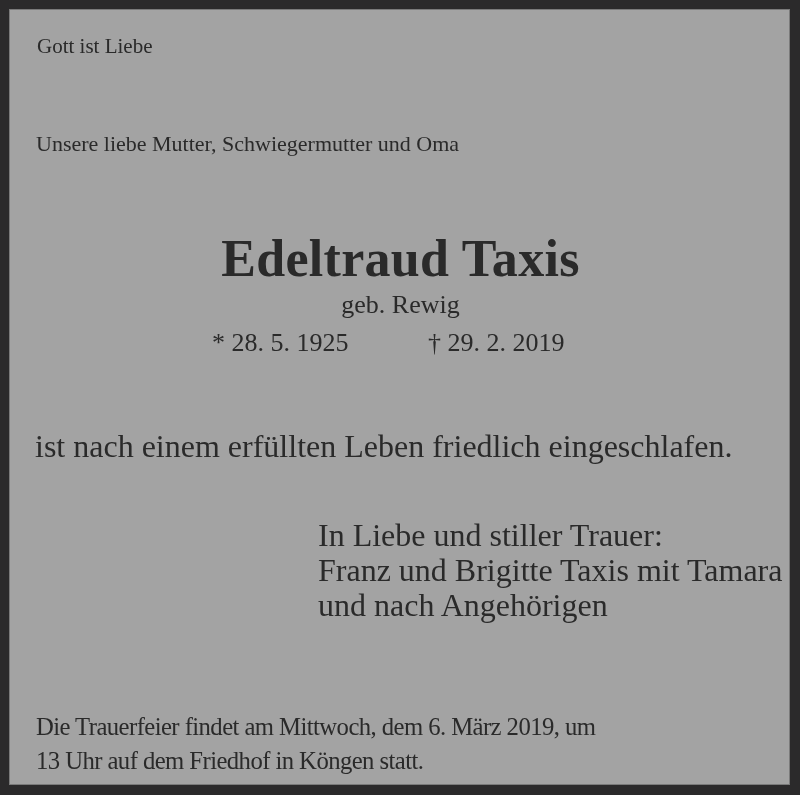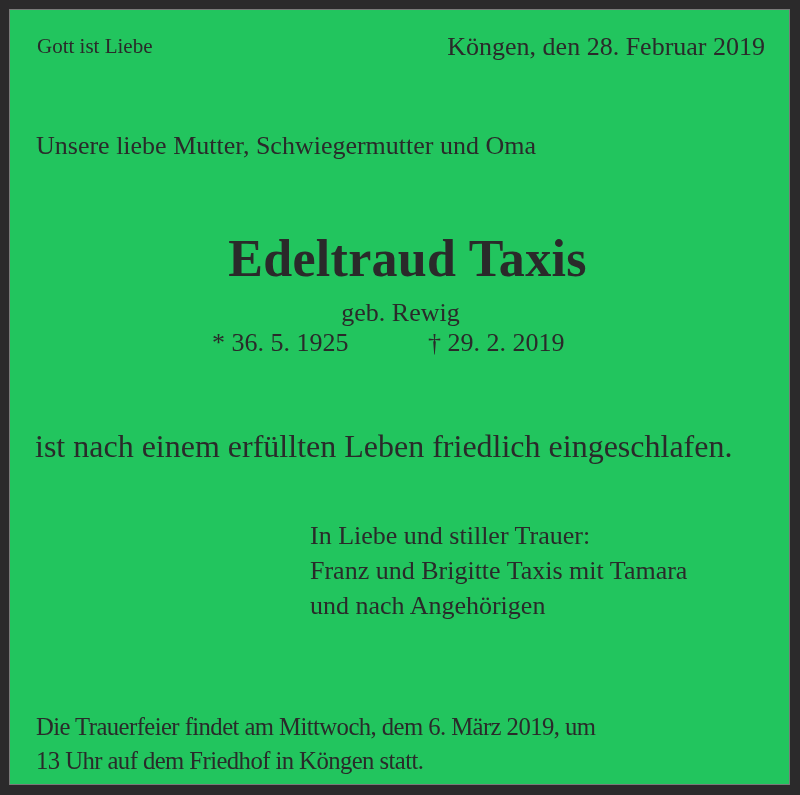--- a/index.html
+++ b/index.html
@@ -1,42 +1,41 @@
 <!DOCTYPE html>
 <html><head>
 <meta charset="utf-8">
 <style>
   html, body { margin:0; padding:0; }
   body { width:800px; height:795px; background:#2b2a2b; position:relative; overflow:hidden; }
-  .page { position:absolute; left:9px; top:9px; width:781px; height:776px; background:#22c55e; border:1px solid #7a7a7a; box-sizing:border-box; }
+  .page { position:absolute; left:9px; top:9px; width:781px; height:776px; background:#a3a3a3; border:1px solid #7a7a7a; box-sizing:border-box; }
   .t { position:absolute; font-family:"Liberation Serif","DejaVu Serif",serif; color:#2a2a2a; white-space:nowrap; }
   .motto { left:27px; top:24px; font-size:21px; }
   .dateline { right:24px; top:22px; font-size:26px; }
-  .intro { left:26px; top:121px; font-size:26px; }
-  .name { left:0; width:781px; text-align:center; top:219px; font-size:52px; font-weight:bold; letter-spacing:0.3px;margin-left:7px; }
-  .born { left:0; width:781px; text-align:center; top:280px; font-size:26px;margin-top:8px; }
+  .intro { left:26px; top:121px; font-size:22px; }
+  .name { left:0; width:781px; text-align:center; top:219px; font-size:52px; font-weight:bold; letter-spacing:0.3px; }
+  .born { left:0; width:781px; text-align:center; top:280px; font-size:26px; }
   .dates { left:0; width:781px; top:318px; font-size:26px; }
   .dates .b { position:absolute; left:202px; }
   .dates .d { position:absolute; left:418px; }
   .statement { left:25px; top:418px; font-size:32px; }
-  .mourners { left:300px; top:508px; font-size:26px; line-height:35px; }
+  .mourners { left:308px; top:508px; font-size:32px; line-height:35px; }
   .mourners div { white-space:nowrap; }
   .service { left:26px; top:700px; font-size:26px; line-height:34px; letter-spacing:-0.6px; transform:scaleX(0.95); transform-origin:left top; }
 </style>
 </head>
 <body>
 
 <div class="page">
   <div class="t motto">Gott ist Liebe</div>
-  <div class="t dateline">Köngen, den 28. Februar 2019</div>
   <div class="t intro">Unsere liebe Mutter, Schwiegermutter und Oma</div>
   <div class="t name">Edeltraud Taxis</div>
   <div class="t born">geb. Rewig</div>
   <div class="t dates">
-    <span class="b">* 36. 5. 1925</span>
+    <span class="b">* 28. 5. 1925</span>
     <span class="d">† 29. 2. 2019</span>
   </div>
   <div class="t statement">ist nach einem erfüllten Leben friedlich eingeschlafen.</div>
   <div class="t mourners">
     <div>In Liebe und stiller Trauer:</div>
     <div>Franz und Brigitte Taxis mit Tamara</div>
     <div>und nach Angehörigen</div>
   </div>
   <div class="t service">
     <div>Die Trauerfeier findet am Mittwoch, dem 6. März 2019, um</div>

